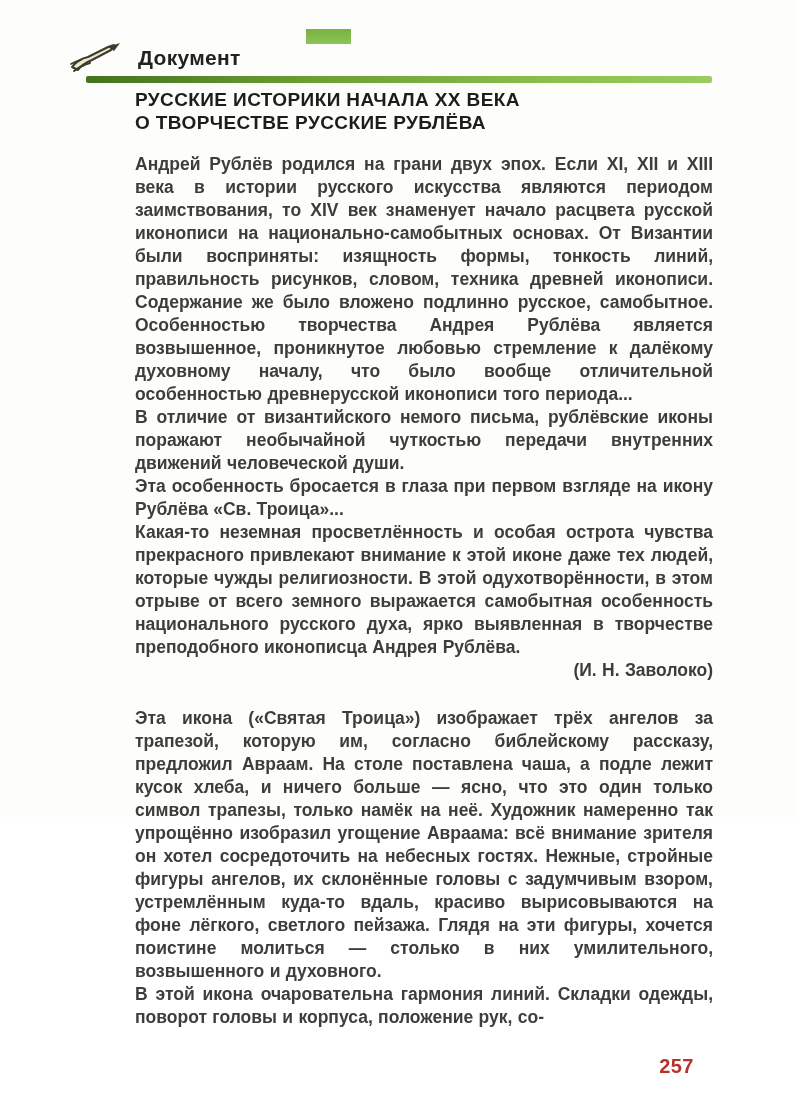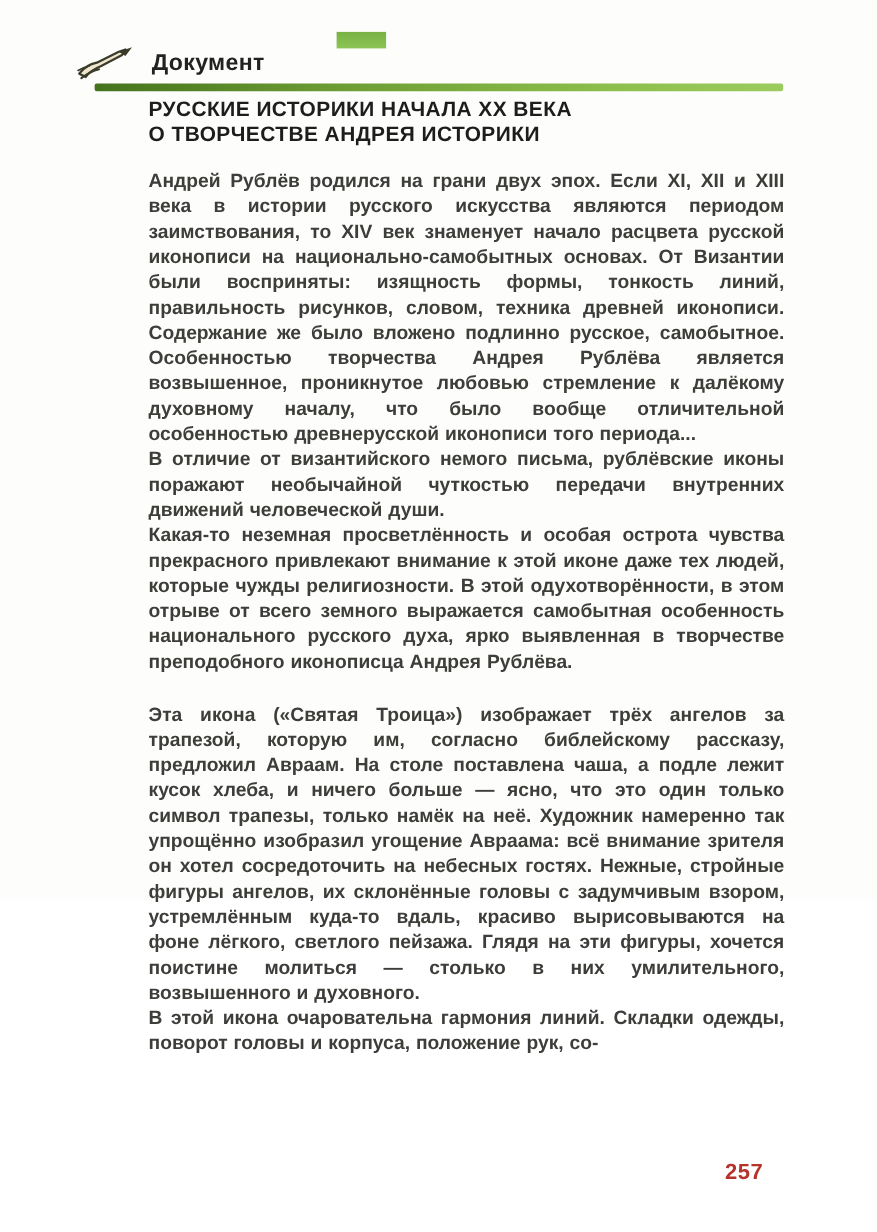--- a/index.html
+++ b/index.html
@@ -118,26 +118,28 @@
       </svg>
     </span>
     <h1>Документ</h1>
   </div>
 
   <div class="green-rule"></div>
 
   <main class="content">
     <h2 class="doc-title">
       <span>РУССКИЕ ИСТОРИКИ НАЧАЛА XX ВЕКА</span><br>
-      <span>О ТВОРЧЕСТВЕ АНДРЕЯ ИСТОРИКИ</span>
+      <span>О ТВОРЧЕСТВЕ РУССКИЕ РУБЛЁВА</span>
     </h2>
 
     <p>Андрей Рублёв родился на грани двух эпох. Если XI, XII и XIII века в истории русского искусства являются периодом заимствования, то XIV век знаменует начало расцвета русской иконописи на национально-самобытных основах. От Византии были восприняты: изящность формы, тонкость линий, правильность рисунков, словом, техника древней иконописи. Содержание же было вложено подлинно русское, самобытное. Особенностью творчества Андрея Рублёва является возвышенное, проникнутое любовью стремление к далёкому духовному началу, что было вообще отличительной особенностью древнерусской иконописи того периода...</p>
     <p>В отличие от византийского немого письма, рублёвские иконы поражают необычайной чуткостью передачи внутренних движений человеческой души.</p>
+    <p>Эта особенность бросается в глаза при первом взгляде на икону Рублёва «Св. Троица»...</p>
     <p>Какая-то неземная просветлённость и особая острота чувства прекрасного привлекают внимание к этой иконе даже тех людей, которые чужды религиозности. В этой одухотворённости, в этом отрыве от всего земного выражается самобытная особенность национального русского духа, ярко выявленная в творчестве преподобного иконописца Андрея Рублёва.</p>
+    <p class="attribution">(И. Н. Заволоко)</p>
 
     <p class="block-gap">Эта икона («Святая Троица») изображает трёх ангелов за трапезой, которую им, согласно библейскому рассказу, предложил Авраам. На столе поставлена чаша, а подле лежит кусок хлеба, и ничего больше — ясно, что это один только символ трапезы, только намёк на неё. Художник намеренно так упрощённо изобразил угощение Авраама: всё внимание зрителя он хотел сосредоточить на небесных гостях. Нежные, стройные фигуры ангелов, их склонённые головы с задумчивым взором, устремлённым куда-то вдаль, красиво вырисовываются на фоне лёгкого, светлого пейзажа. Глядя на эти фигуры, хочется поистине молиться — столько в них умилительного, возвышенного и духовного.</p>
     <p>В этой икона очаровательна гармония линий. Складки одежды, поворот головы и корпуса, положение рук, со-</p>
   </main>
 
   <div class="page-number">257</div>
 
 </div>
 
 </body></html>

